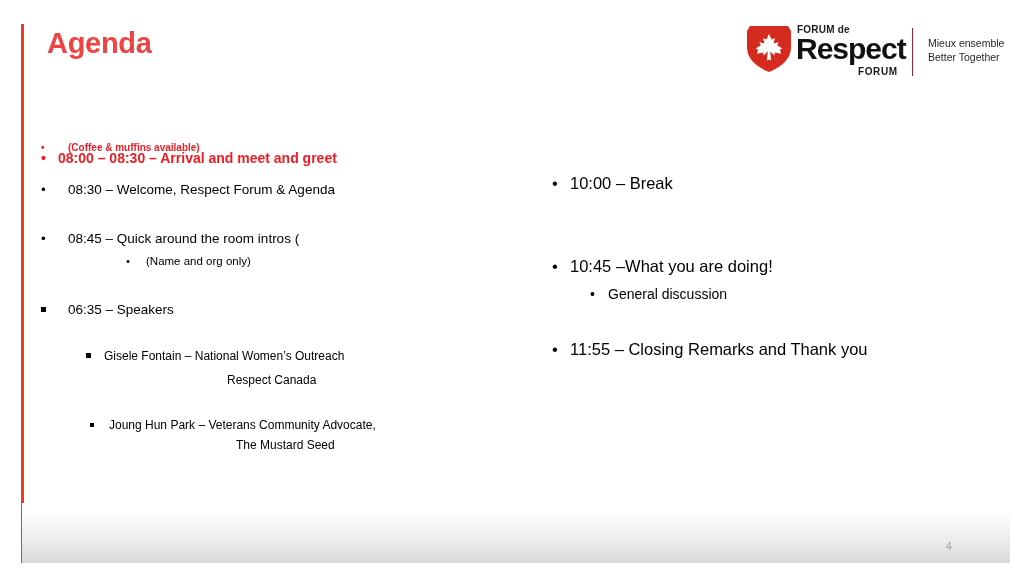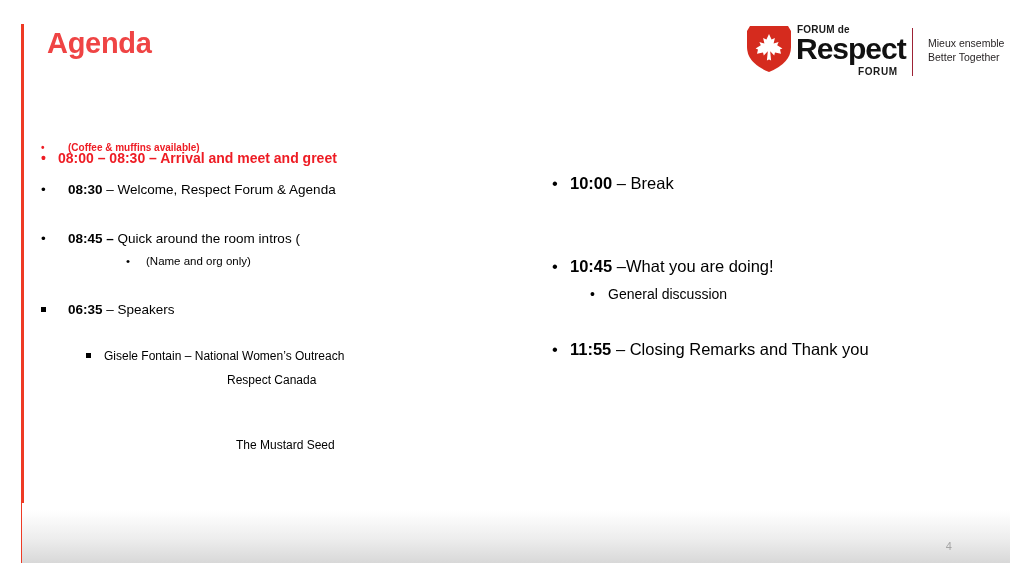--- a/index.html
+++ b/index.html
@@ -133,21 +133,21 @@
   
   .row {
     position: absolute;
     white-space: nowrap;
     line-height: 1.2;
   }
   .bullet {
     display: inline-block;
     text-align: left;
   }
-  .bold { font-weight: bold; }
+  .bold { font-weight: normal; }
 
   
   .l-main   { font-size: 13.5px; }
   .l-sub    { font-size: 11.5px; }
   .l-red    { font-size: 14px; font-weight: bold; color: #ee1c24; }
   .l-red-sm { font-size: 10px; font-weight: bold; color: #ee1c24; }
   .l-spk    { font-size: 12px; text-align: right; }
 
   
   .r-main { font-size: 16.5px; margin-left: 42px; }
@@ -211,20 +211,23 @@
 
   <div class="row l-main" style="left:41px; top:302px;">
     <span class="sq" style="width:5px; height:5px; margin-right:22px; margin-bottom:2px;"></span><span class="bold">06:35</span><span> – Speakers</span>
   </div>
 
   <div class="row l-spk" style="left:86px; top:349px;">
     <span class="sq" style="width:5px; height:5px; margin-right:13px; margin-bottom:2px;"></span><span>Gisele Fontain – National Women’s Outreach</span>
   </div>
   <div class="row l-spk" style="left:227px; top:373px;">Respect Canada</div>
 
+  <div class="row l-spk" style="left:90px; top:418px;">
+    <span class="sq" style="width:4px; height:4px; margin-right:15px; margin-bottom:2px;"></span><span>Joung Hun Park – Veterans Community Advocate,</span>
+  </div>
   <div class="row l-spk" style="left:236px; top:438px;">The Mustard Seed</div>
 
   <div class="row r-main" style="left:510px; top:174px;">
     <span class="bullet" style="width:18px;">•</span><span class="bold">10:00</span><span> – Break</span>
   </div>
 
   <div class="row r-main" style="left:510px; top:257px;">
     <span class="bullet" style="width:18px;">•</span><span class="bold">10:45</span><span> –What you are doing!</span>
   </div>
 

